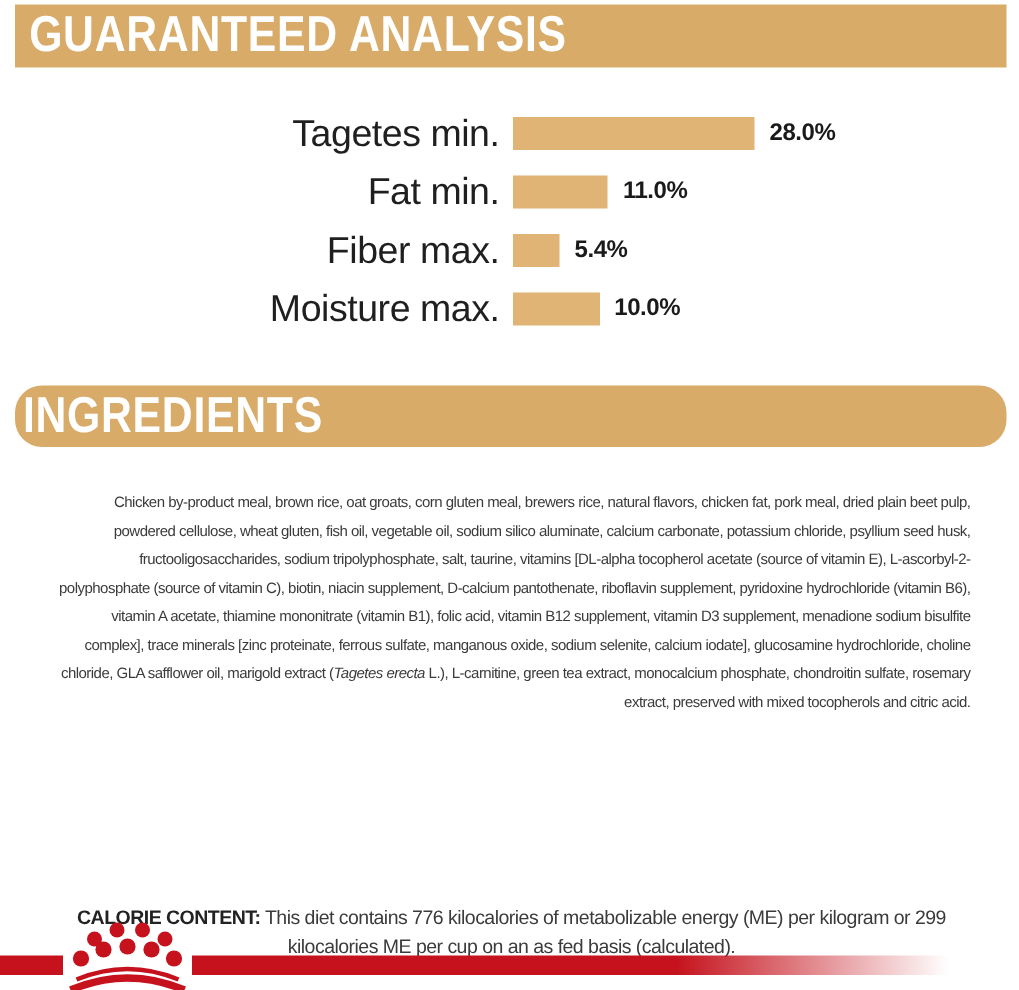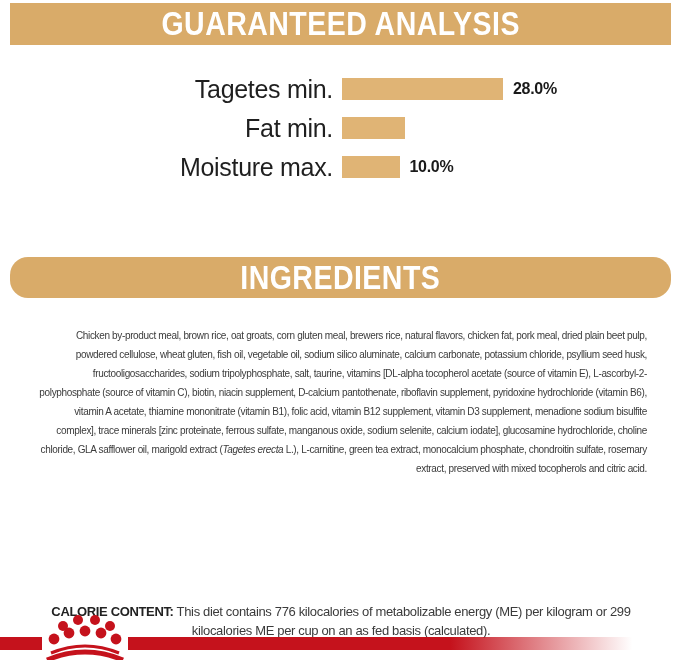--- a/index.html
+++ b/index.html
@@ -4,21 +4,21 @@
 <style>
   html,body { margin:0; padding:0; background:#ffffff; }
   .page {
     position:relative; width:679px; height:660px; background:#ffffff;
     overflow:hidden; font-family:"Liberation Sans", sans-serif;
   }
 
   
   .band {
     position:absolute; left:10px; width:661px; background:#D9AB69;
-    display:flex; align-items:center; justify-content:center;
+    display:flex; align-items:center; 
   }
   .band.ga   { top:3px;   height:42px; }
   .band.ingr { top:257px; height:41px;border-radius:18px; }
   .band-title {
     color:#ffffff; font-weight:bold; font-size:30px; letter-spacing:0.5px;
     transform:scale(0.95,1.12); white-space:nowrap;
   }
 
   
   .ga-rows { position:absolute; top:78px; left:0; right:0; }
@@ -67,20 +67,26 @@
 
   <div class="ga-rows">
       <div class="ga-row">
         <div class="ga-label">Tagetes min.</div>
         <div class="ga-bar" style="width: 161px; background: rgb(224, 180, 117);"></div>
         <div class="ga-value">28.0%</div>
       </div>
       <div class="ga-row">
         <div class="ga-label">Fat min.</div>
         <div class="ga-bar" style="width: 63.25px; background: rgb(224, 180, 117);"></div>
+        <div class="ga-value">11.0%</div>
+      </div>
+      <div class="ga-row">
+        <div class="ga-label">Fiber max.</div>
+        <div class="ga-bar" style="width: 31.05px; background: rgb(224, 180, 117);"></div>
+        <div class="ga-value">5.4%</div>
       </div>
       <div class="ga-row">
         <div class="ga-label">Moisture max.</div>
         <div class="ga-bar" style="width: 57.5px; background: rgb(224, 180, 117);"></div>
         <div class="ga-value">10.0%</div>
       </div>
     </div>
 
   <div class="band ingr">
     <span class="band-title">INGREDIENTS</span>

